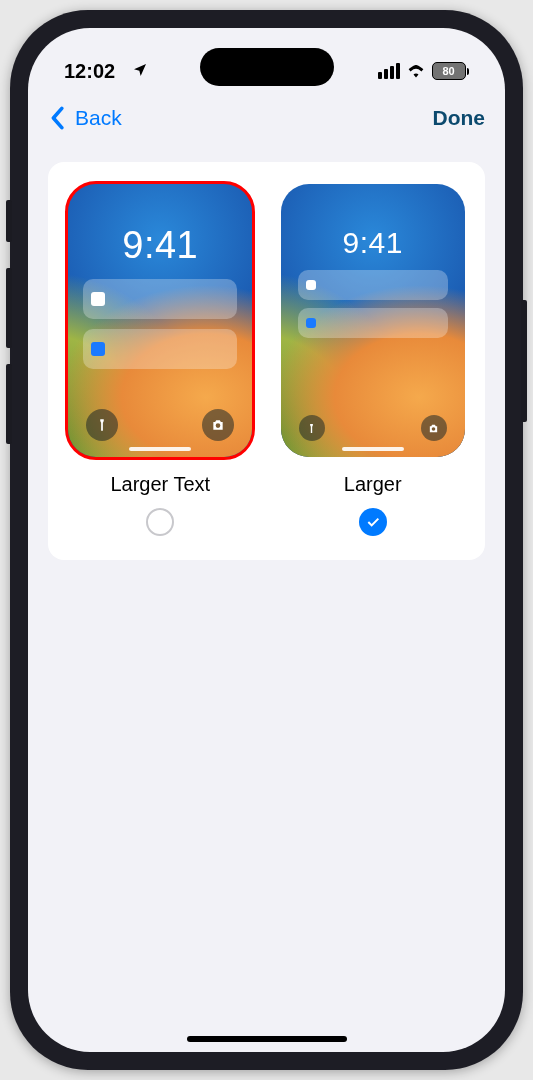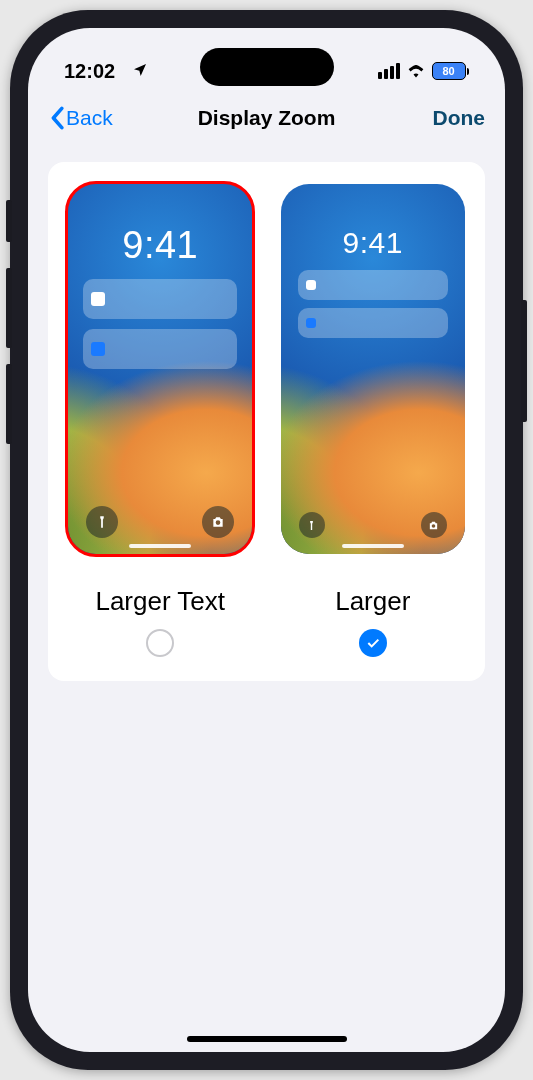--- a/index.html
+++ b/index.html
@@ -41,37 +41,37 @@
     .nav-arrow { font-size: 14px; }
     .signal-bars { display: inline-flex; gap: 2px; align-items: flex-end; }
     .signal-bars span { width: 4px; background: #000; border-radius: 1px; }
     .signal-bars span:nth-child(1){height:7px} .signal-bars span:nth-child(2){height:10px}
     .signal-bars span:nth-child(3){height:13px} .signal-bars span:nth-child(4){height:16px}
     .wifi-icon svg { width: 20px; height: 16px; }
     .battery { display: flex; align-items: center; }
     .battery-body {
       width: 34px; height: 18px; border: 1.5px solid #000; border-radius: 5px;
       display: flex; align-items: center; justify-content: center;
-      font-size: 11px; font-weight: bold; position: relative; background: #3b82f6; color: #fff;
+      font-size: 11px; font-weight: bold; position: relative; background: #737373; color: #fff;
     }
     .battery-cap { width: 2.5px; height: 7px; background: #000; border-radius: 0 2px 2px 0; margin-left: 1px; }
 
     .nav-bar { display: flex; align-items: center; justify-content: space-between; padding: 14px 20px 18px; }
-    .back-btn { display: flex; align-items: flex-end; gap: 0px; color: #007aff; font-size: 21px; }
+    .back-btn { display: flex; align-items: flex-end; gap: 9px; color: #007aff; font-size: 21px; }
     .back-btn svg { width: 18px; height: 24px; }
     .nav-title { font-size: 21px; font-weight: 600; position: absolute; left: 50%; transform: translateX(-50%); }
     .done-btn { color: #0c4a6e; font-size: 21px; font-weight: 600; }
 
     .card {
       margin: 14px 20px; background: #fff; border-radius: 16px;
       padding: 22px 18px 24px; display: flex; gap: 24px;
     }
     .option { flex: 1; display: flex; flex-direction: column; align-items: center; }
     .preview {
-      width: 184px; height: 370px;
+      width: 184px; height: 273px;
       border-radius: 28px; overflow: hidden;
       position: relative;
     }
     .preview.highlighted { outline: 6px solid #ff0000; outline-offset: -3px; border-radius: 28px;}
     .preview-bg {
       position: absolute; inset: 0;
       background:
         radial-gradient(ellipse 240px 180px at 75% 78%, #f5a94c 0%, #e88a3a 35%, transparent 62%),
         radial-gradient(ellipse 260px 260px at -15% 95%, #688a2e 0%, #9fb545 42%, transparent 66%),
         radial-gradient(ellipse 240px 240px at 105% 105%, #4f7a7e 0%, transparent 58%),
@@ -104,21 +104,21 @@
     }
     .larger .pill-btn { width: 32px; height: 32px; }
     .default .pill-btn { width: 26px; height: 26px; }
     .pill-btn svg { fill: #fff; }
     .larger .pill-btn svg { width: 14px; height: 14px; }
     .default .pill-btn svg { width: 11px; height: 11px; }
     .home-indicator-prev {
       position: absolute; bottom: 6px; left: 50%; transform: translateX(-50%);
       width: 62px; height: 4px; background: rgba(255,255,255,0.9); border-radius: 3px;
     }
-    .opt-label { margin-top: 32px; font-size: 26px; }
+    .opt-label { margin-top: 16px; font-size: 20px; }
     .radio {
       margin-top: 12px; width: 28px; height: 28px; border-radius: 50%;
       display: flex; align-items: center; justify-content: center;
     }
     .radio.unchecked { border: 2px solid #c8c8cc; }
     .radio.checked { background: #007aff; }
     .radio.checked svg { width: 16px; height: 16px; stroke: #fff; stroke-width: 3; fill: none; }
 
     .home-indicator {
       position: absolute; bottom: 10px; left: 50%; transform: translateX(-50%);
@@ -166,21 +166,20 @@
       </div>
     </div>
 
     <div class="nav-bar">
       <div class="back-btn">
         <svg viewBox="0 0 12 20">
             <path d="M10 2L3 10l7 8" stroke="#007aff" stroke-width="3" fill="none" stroke-linecap="round" stroke-linejoin="round"></path>
           </svg>
         <span>Back</span>
       </div>
-      <div class="nav-title">Display Zoom</div>
       <div class="done-btn">Done</div>
     </div>
 
     <div class="card">
 
       <div class="option">
         <div class="preview larger highlighted">
           <div class="preview-bg"></div>
           <div class="preview-content">
             <div class="p-time">9:41</div>

